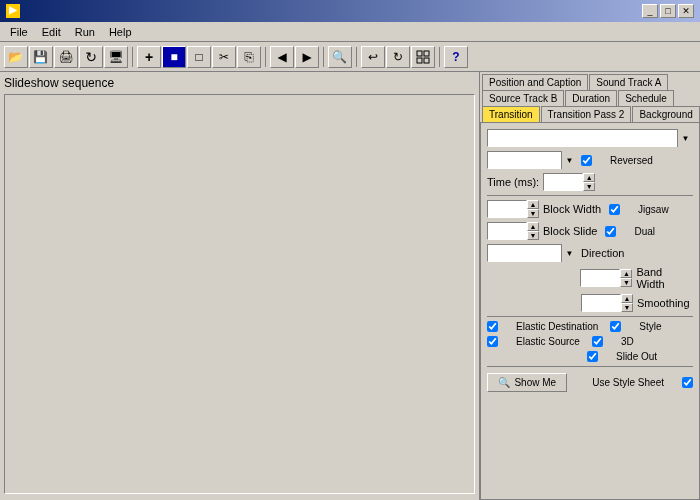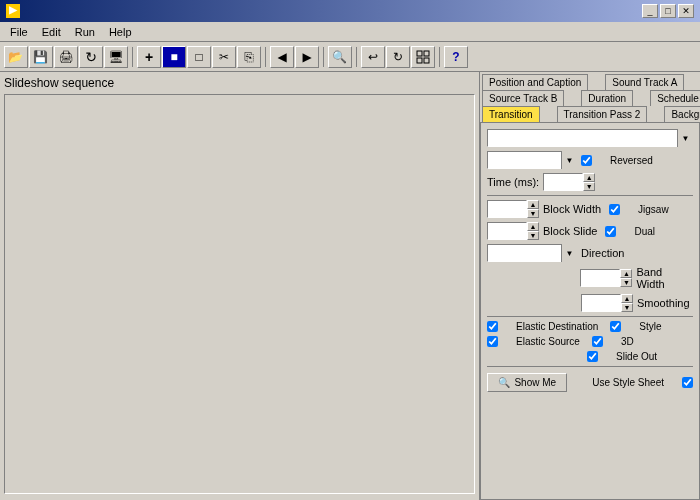--- a/index.html
+++ b/index.html
@@ -127,21 +127,21 @@
       display: flex;
       flex-direction: column;
     }
 
     
     .tabs-area {
       padding: 2px 2px 0 2px;
     }
     .tabs-row {
       display: flex;
-      gap: 16px;
+      gap: 0;
       margin-bottom: 0;
     }
     .tab {
       padding: 2px 6px;
       font-size: 10px;
       background: #d4d0c8;
       border: 1px solid #808080;
       border-bottom: none;
       cursor: pointer;
       white-space: nowrap;

